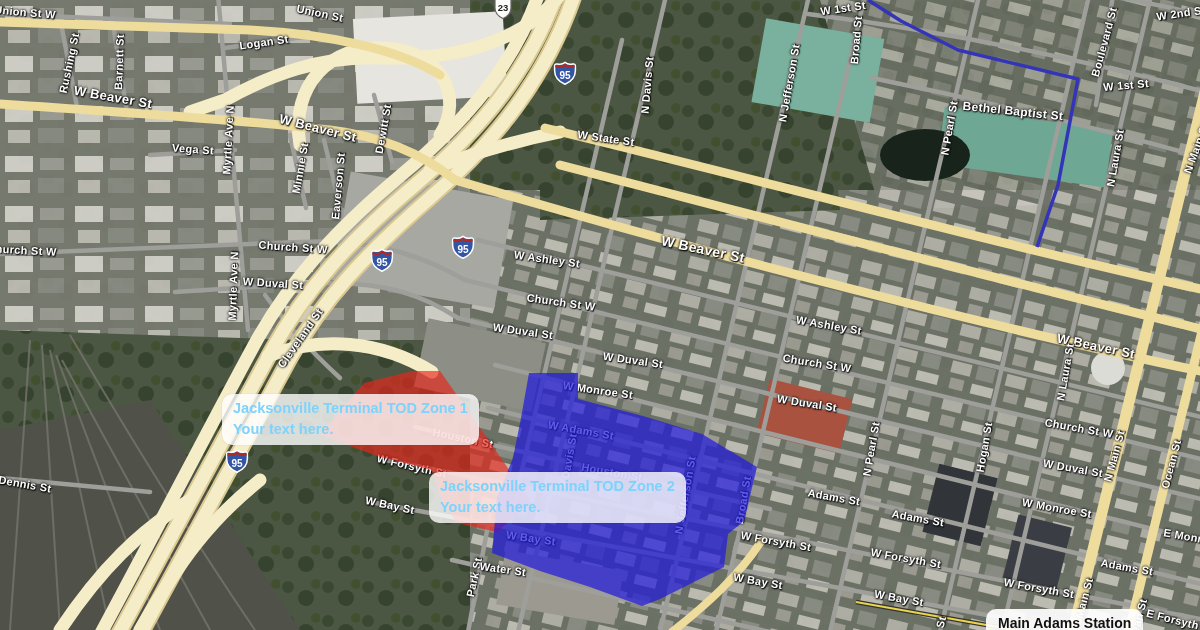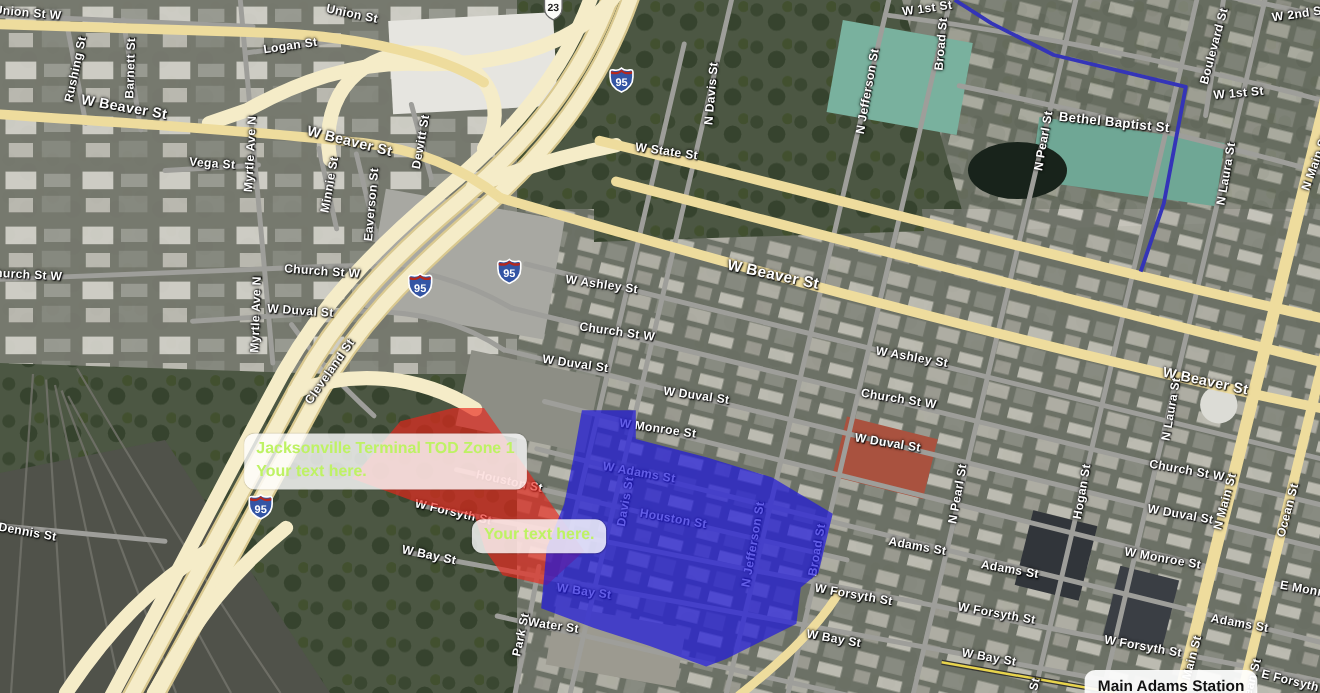--- a/index.html
+++ b/index.html
@@ -8,21 +8,21 @@
   #map svg.layer{position:absolute;left:0;top:0;}
   .street-label{
     position:absolute;white-space:nowrap;color:#fff;
     font-family:"Liberation Sans",sans-serif;font-weight:600;font-size:11px;
     letter-spacing:.3px;
     text-shadow:0 0 2px rgba(0,0,0,.95),0 0 3px rgba(0,0,0,.85),1px 1px 1px rgba(0,0,0,.8);
     pointer-events:none;z-index:30;}
   .shield{position:absolute;transform:translate(-50%,-50%);z-index:32;}
   .zone-label-box{
     position:absolute;background:rgba(255,255,255,.8);border-radius:10px;
-    padding:4px 11px 6px 11px;color:#bef264;font-weight:bold;font-size:14.5px;
+    padding:4px 11px 6px 11px;color:#7dd3fc;font-weight:bold;font-size:14.5px;
     line-height:1.42;z-index:60;box-shadow:0 0 1px rgba(0,0,0,.25);white-space:nowrap;}
   .station-box{
     position:absolute;background:rgba(255,255,255,.92);border-radius:10px;
     padding:6px 12px 18px 12px;color:#111;font-weight:bold;font-size:14px;
     z-index:60;white-space:nowrap;}
   #zones-layer{z-index:50;}
   #roads-layer{z-index:10;}
   #bg-layer{z-index:1;}
   #route-layer{z-index:55;}
   #labels-host{position:absolute;left:0;top:0;width:100%;height:100%;z-index:30;}
@@ -260,20 +260,21 @@
 
   <svg class="layer" id="route-layer" width="1200" height="630">
     <polyline fill="none" stroke="#3434b8" stroke-width="3.5" stroke-linejoin="round" points="868,0 901,21 958,50 1078,79 1058,185 1037,247"></polyline>
   </svg>
 
   <div class="zone-label-box" style="left:222px;top:394px;">
     <div>Jacksonville Terminal TOD Zone 1</div>
     <div>Your text here.</div>
   </div>
   <div class="zone-label-box" style="left:429px;top:472px;">
+    <div>Jacksonville Terminal TOD Zone 2</div>
     <div>Your text here.</div>
   </div>
 
   <div class="station-box" style="left:986px;top:609px;">
     <span>Main Adams Station</span>
   </div>
 
 </div>
 
 </body></html>

